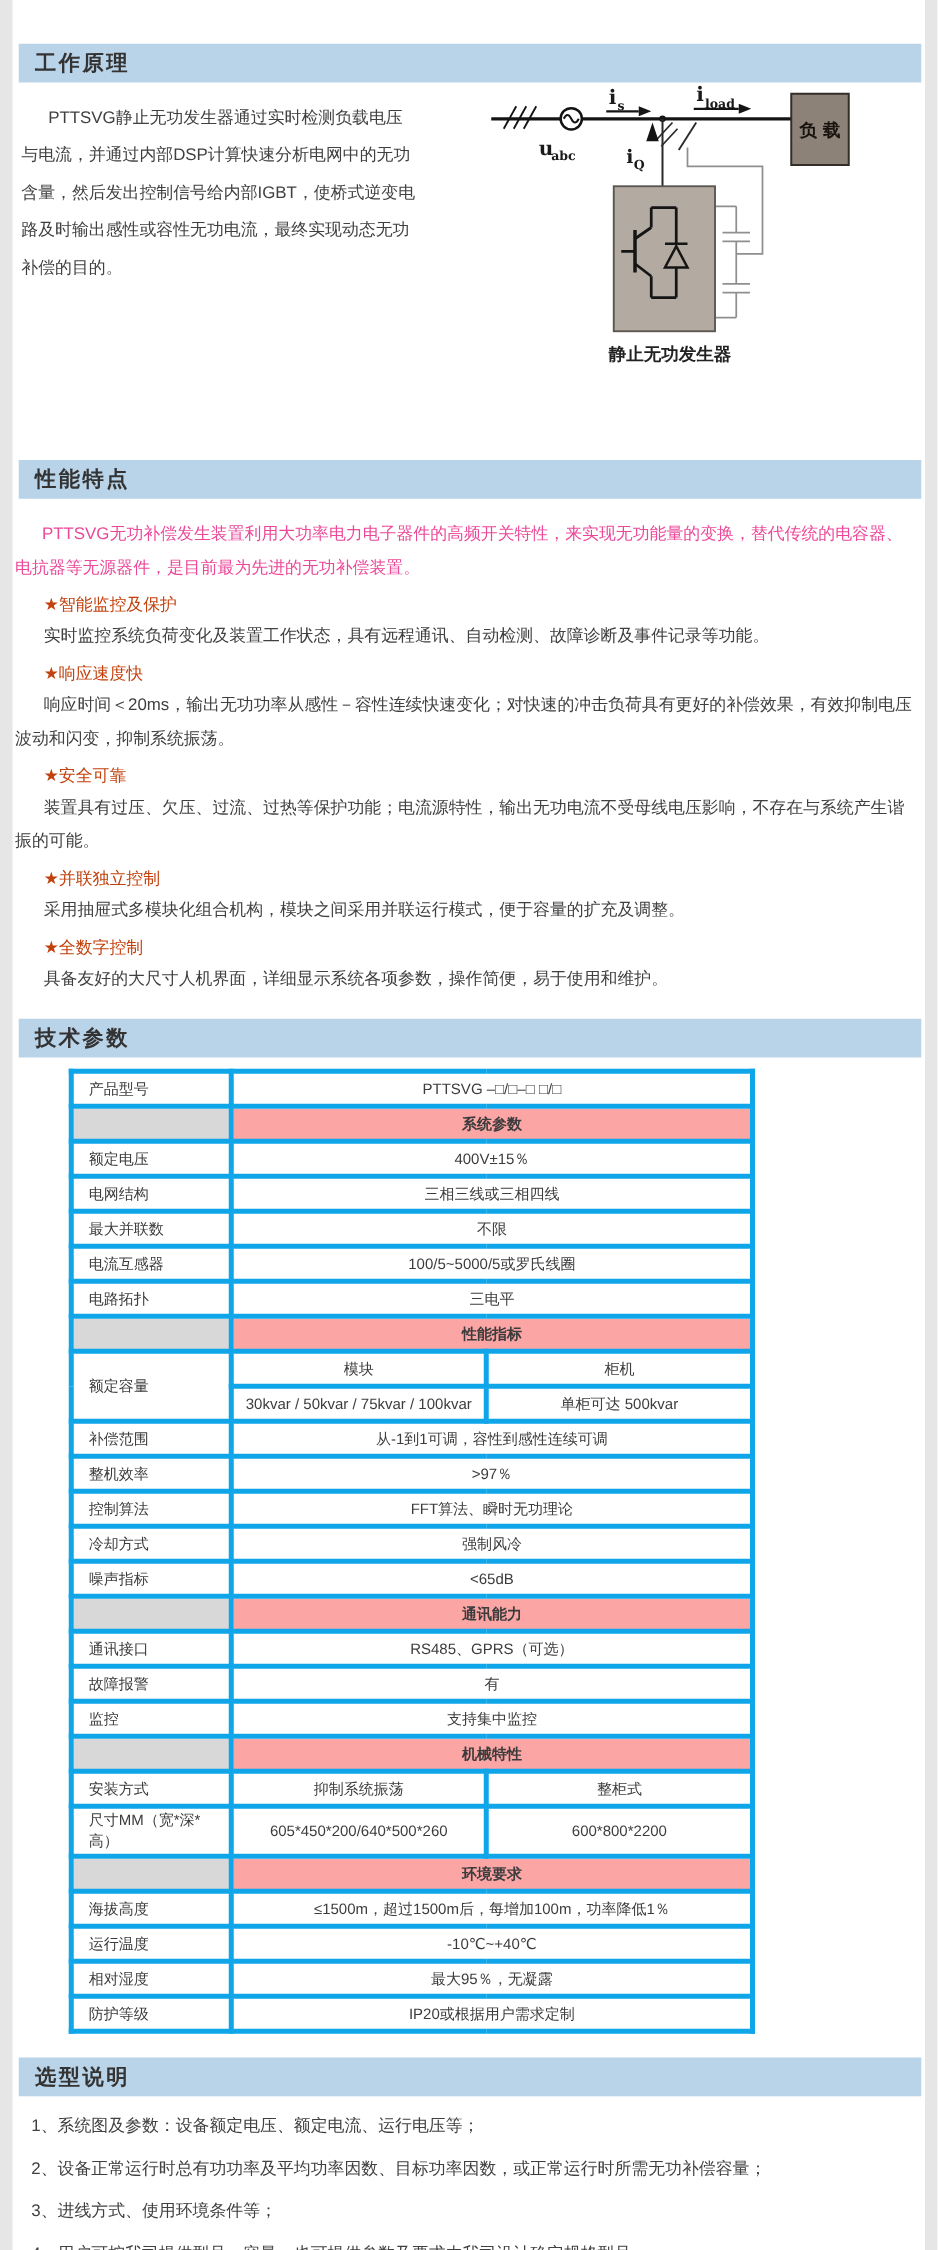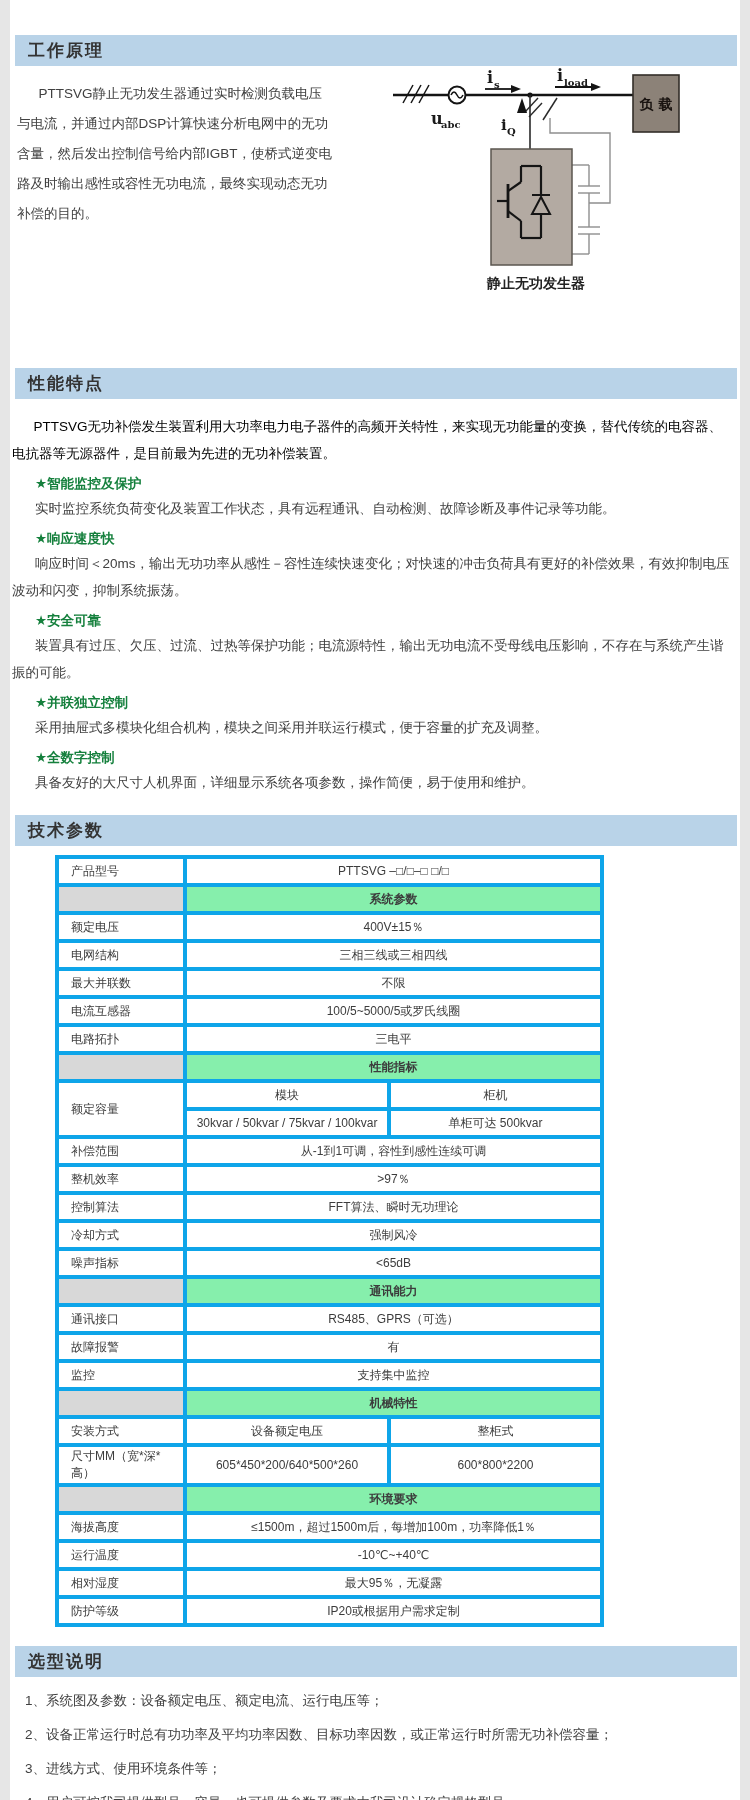--- a/index.html
+++ b/index.html
@@ -12,29 +12,29 @@
 
   .bar{margin-left:15px;width:722px;height:31px;background:#b9d3e8;display:flex;align-items:center;
        box-sizing:border-box;padding-left:13px;font-size:17px;font-weight:bold;color:#333;letter-spacing:2px;}
   .bar.first{margin-top:35px;}
 
   .principle-row{display:flex;margin-top:13px;}
   .principle-text{margin:0 0 0 17px;width:318px;font-size:13.5px;line-height:30px;text-indent:1.6em;color:#404040;}
   .diagram{margin-top:-39px;flex:0 0 auto;}
 
   .bar.features{margin-top:73px;}
-  .intro{margin:14px 20px 0 12px;font-size:13.5px;line-height:27px;text-indent:1.6em;color:#000000;}
-  .feat-title{margin:6px 18px 0 12px;font-size:13.5px;line-height:22px;font-weight:bold;text-indent:1.7em;color:#15803d;}
+  .intro{margin:14px 20px 0 12px;font-size:13.5px;line-height:27px;text-indent:1.6em;color:#ec4899;}
+  .feat-title{margin:6px 18px 0 12px;font-size:13.5px;line-height:22px;font-weight:normal;text-indent:1.7em;color:#c2410c;}
   .feat-desc{margin:0 18px 0 12px;font-size:13.5px;line-height:27px;text-indent:1.7em;color:#404040;}
 
   .bar.specs{margin-top:19px;}
   table.spec{margin:9px 0 0 55px;width:545px;border-collapse:collapse;table-layout:fixed;font-size:12px;color:#3c3c3c;}
   table.spec td{border:4px solid #0ea5e9;height:22px;padding:1px 4px;text-align:center;overflow:hidden;}
   table.spec td.lbl{text-align:left;padding-left:12px;}
-  table.spec td.sec{background:#86efac;font-weight:bold;margin-top:16px;}
+  table.spec td.sec{background:#fca5a5;font-weight:bold;margin-top:16px;}
   table.spec td.secl{background:#d8d8d8;}
 
   .bar.selection{margin-top:19px;}
   .sel-lead{margin:27px 20px 0 25px;font-size:13.5px;line-height:21px;color:#404040;}
   .sel-item{margin:13px 20px 0 25px;font-size:13.5px;line-height:21px;color:#404040;}
 
   svg text{font-family:"DejaVu Serif","Liberation Serif",serif;}
 </style>
 </head>
 <body>
@@ -229,21 +229,21 @@
           <tr>
             <td class="lbl">监控</td>
             <td class="val" colspan="2">支持集中监控</td>
           </tr>
           <tr>
             <td class="secl"></td>
             <td class="sec" colspan="2">机械特性</td>
           </tr>
           <tr>
             <td class="lbl">安装方式</td>
-            <td class="val">设备额定电压</td>
+            <td class="val">抑制系统振荡</td>
             <td class="val">整柜式</td>
           </tr>
           <tr>
             <td class="lbl">尺寸MM（宽*深*高）</td>
             <td class="val">605*450*200/640*500*260</td>
             <td class="val">600*800*2200</td>
           </tr>
           <tr>
             <td class="secl"></td>
             <td class="sec" colspan="2">环境要求</td>

